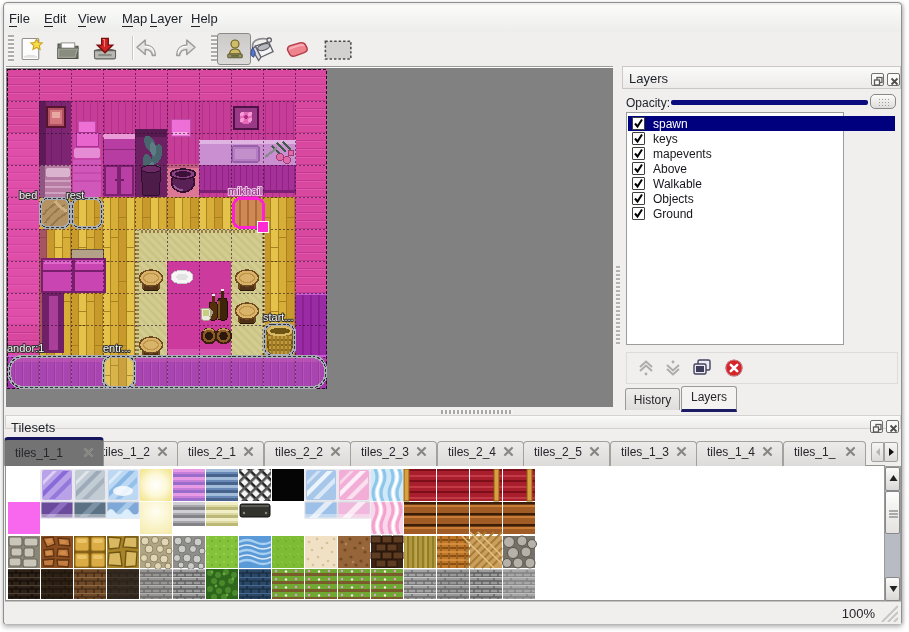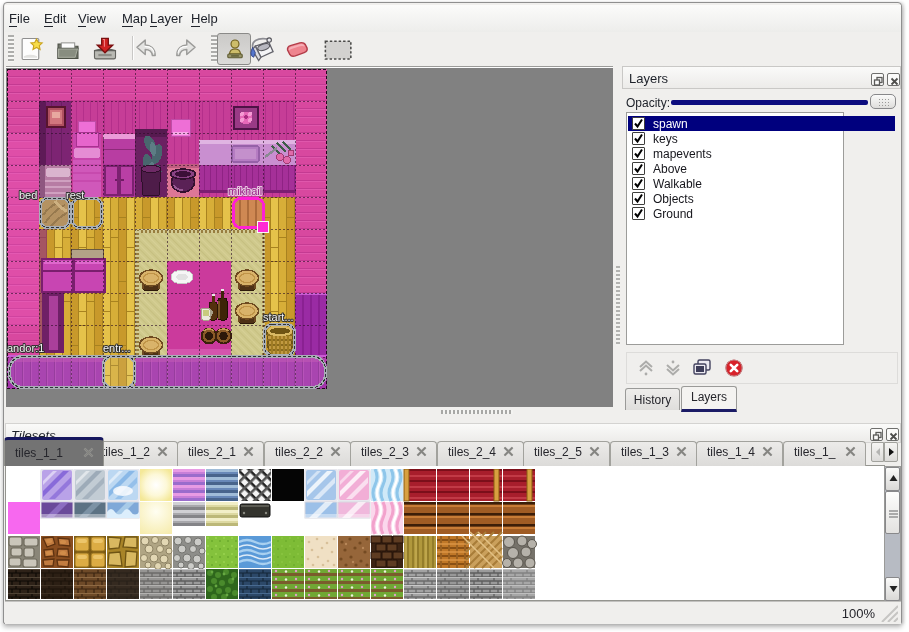--- a/index.html
+++ b/index.html
@@ -30,22 +30,22 @@
   #rtitle{position:absolute;left:1px;top:1px;width:279px;height:23px;
           background:linear-gradient(#fafaf9,#ecebe9);border:1px solid #c9c8c6;}
   #rtitle .t{position:absolute;left:6px;top:4px;font-size:13px;color:#1d2129;}
   .dockbtn{position:absolute;top:6px;width:13px;height:13px;border:1px solid #6f6f6d;border-radius:2px;
            background:#fafaf9;}
   
   #hsplit{position:absolute;left:1px;top:405px;width:610px;height:10px;background:transparent;}
   #hsplit .dots{position:absolute;left:436px;top:2px;width:72px;height:4px;
     background:repeating-linear-gradient(to right,#a8a8a6 0 2px,#f4f4f2 2px 4px);}
   #bdock{position:absolute;left:1px;top:412px;width:896px;height:186px;background:#f0efed;}
-  #btitle{position:absolute;left:0px;top:8px;width:896px;height:20px;
-          background:linear-gradient(#fafaf9,#ecebe9);border:1px solid #d4d3d1;font-style:italic;}
+  #btitle{position:absolute;left:0px;top:0px;width:896px;height:14px;
+          background:linear-gradient(#fafaf9,#ecebe9);border:1px solid #d4d3d1;}
   #btitle .t{position:absolute;left:5px;top:4px;font-size:13px;color:#1d2129;}
   
   .tab{position:absolute;font-size:12px;color:#26262c;}
   
   #palarea{position:absolute;left:0px;top:50px;width:880px;height:136px;background:#ffffff;
            border:1px solid #94948f;border-right:none;}
   
   #statusbar{position:absolute;left:1px;top:598px;width:896px;height:23px;background:#f0efed;
              border-top:1px solid #c2c1bf;}
   #statusbar .pct{position:absolute;right:26px;top:4px;font-size:13px;color:#26262c;}

